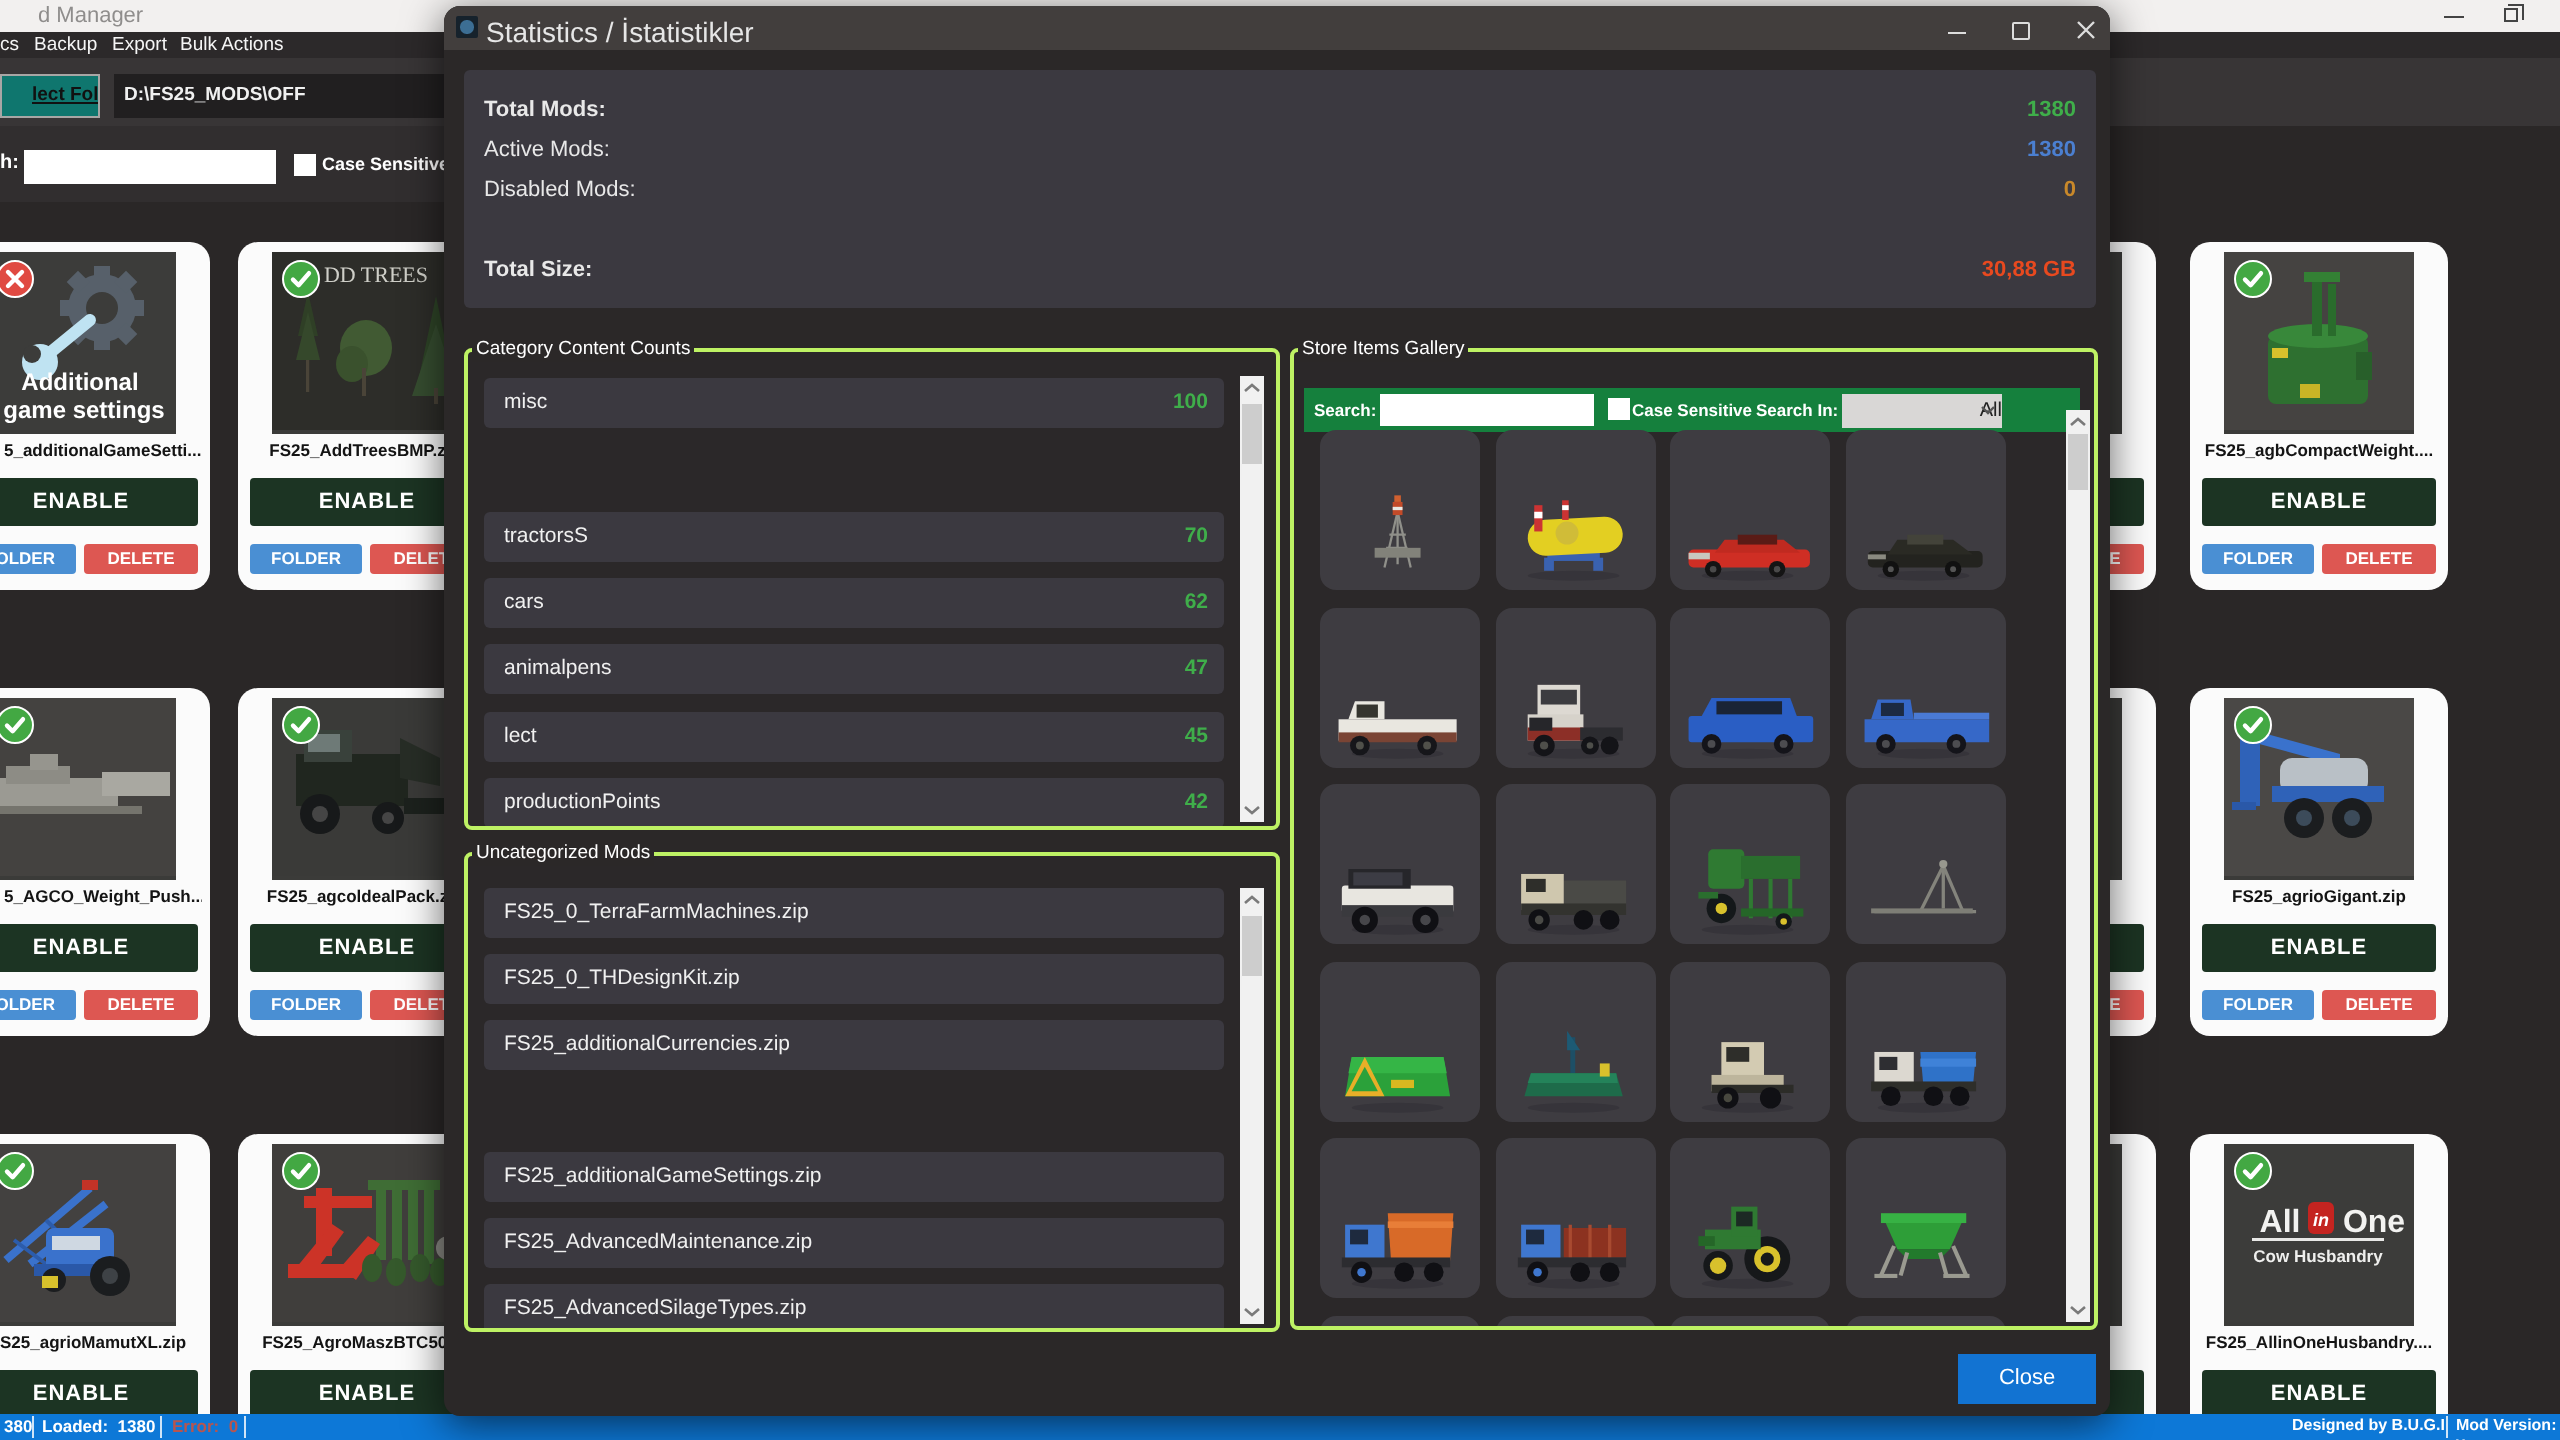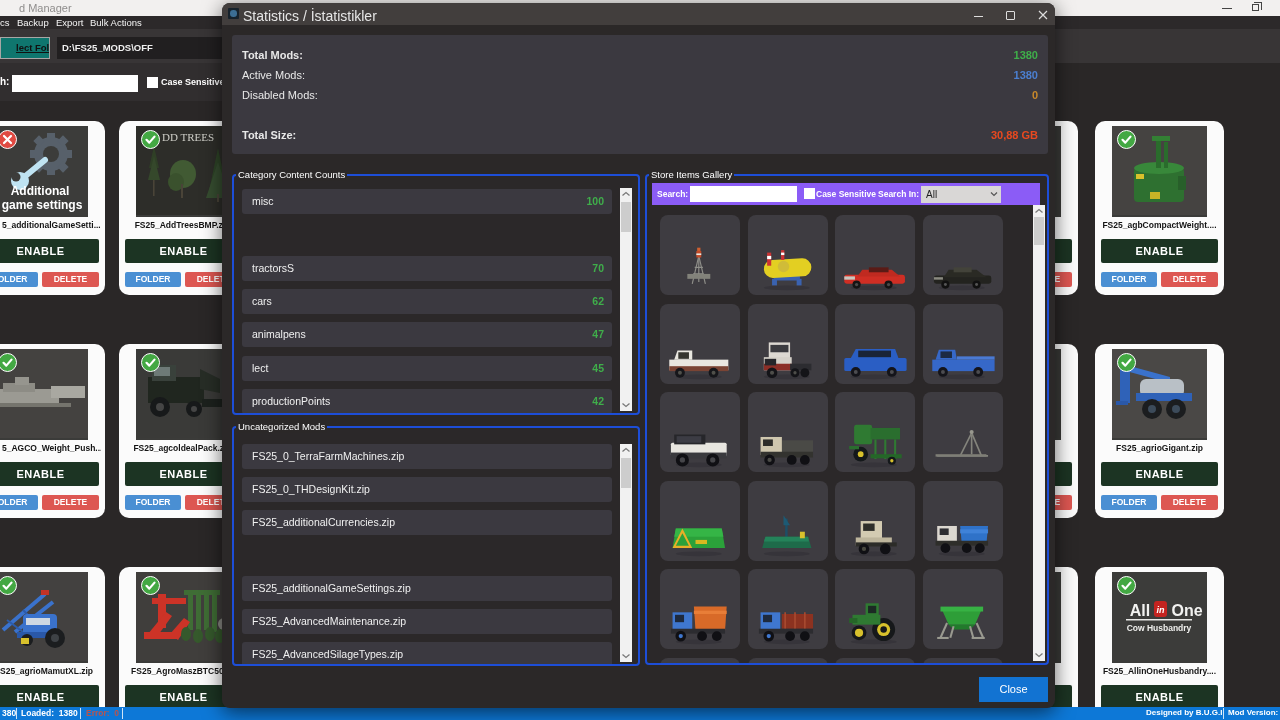--- a/index.html
+++ b/index.html
@@ -39,29 +39,29 @@
 .dicon { position:absolute; left:6px; top:5px; width:11px; height:11px; background:#16222c; border-radius:1px; }
 .dicon::after { content:""; position:absolute; left:2px; top:2px; width:6.5px; height:6.5px; border-radius:50%; background:#3c6e94; }
 .dmin { position:absolute; left:752px; top:13px; width:9px; height:1px; background:#ddd; }
 .dmax { position:absolute; left:784px; top:8px; width:9px; height:9px; border:1px solid #ddd; border-radius:1px; }
 .dclose { position:absolute; left:814px; top:5px; width:14px; height:14px; }
 
 .panel { position:absolute; left:10px; top:32px; width:816px; height:119px; background:#3b3940; border-radius:3px; }
 .prow { position:absolute; left:10px; width:796px; height:14px; font-size:11px; color:#e8e8e8; }
 .prow .v { position:absolute; right:0; top:0; font-weight:bold; }
 
-.fbox { position:absolute; border:2px solid #1d4ed8; border-radius:4px; background:#2b2829; }
+.fbox { position:absolute; border:2px solid #bef264; border-radius:4px; background:#2b2829;text-align:right; }
 .flegend { position:absolute; top:-7px; left:2px; background:#2b2828; padding:0 2px; font-size:9.5px; font-weight:normal; color:#fff; height:12px; line-height:12px; z-index:3; }
 .finner { position:absolute; left:0; top:0; width:100%; height:100%; overflow:hidden; border-radius:2px; }
 
 .lrow { position:absolute; left:8px; width:370px; height:25px; background:#3b3940; border-radius:3px; color:#f0f0f0; font-size:10.5px; }
 .lrow span { position:absolute; left:10px; top:6px; }
 .lrow .num { left:auto; right:8px; color:#3fae4a; font-weight:bold; }
 
-.gsearch { position:absolute; left:5px; top:7px; width:388px; height:22px; background:#8b5cf6; }
+.gsearch { position:absolute; left:5px; top:18px; width:388px; height:22px; background:#15803d; }
 .gsearch .l1 { position:absolute; left:5px; top:6px; color:#fff; font-weight:bold; font-size:8.5px; }
 .ginput { position:absolute; left:38px; top:3px; width:107px; height:16px; background:#fff; }
 .gcheck { position:absolute; left:152px; top:5px; width:11px; height:11px; background:#fff; }
 .gl2 { position:absolute; left:164px; top:6px; color:#fff; font-weight:bold; font-size:8.5px; }
 .gl3 { position:absolute; left:226px; top:6px; color:#fff; font-weight:bold; font-size:8.5px; }
 .gsel { position:absolute; left:269px; top:3px; width:80px; height:17px; background:#d9d7d6; font-size:10px; color:#222; line-height:17px; padding-left:5px; }
 .gsel svg { position:absolute; right:3px; top:5px; }
 .tile { position:absolute; width:80px; height:80px; background:#3e3c41; border-radius:8px; overflow:hidden; }
 
 .sbar { position:absolute; width:12px; background:#f1f1f1; z-index:5; }

